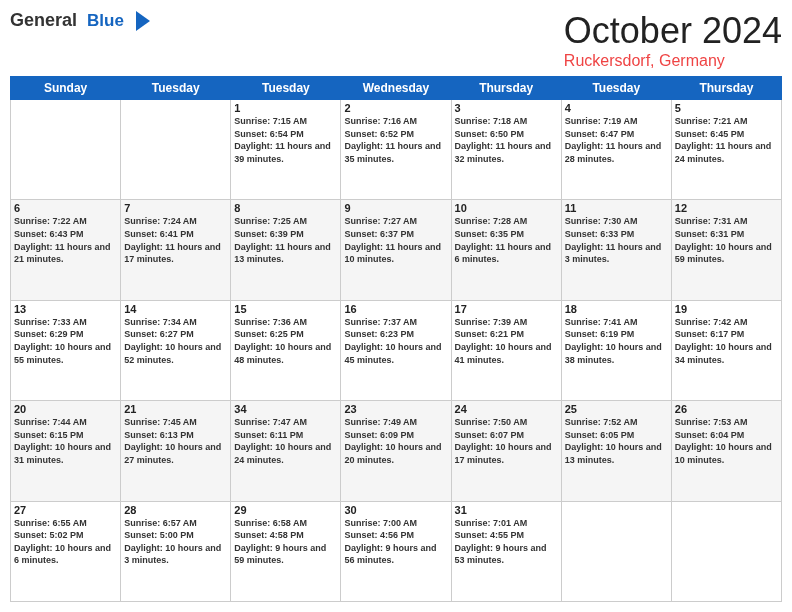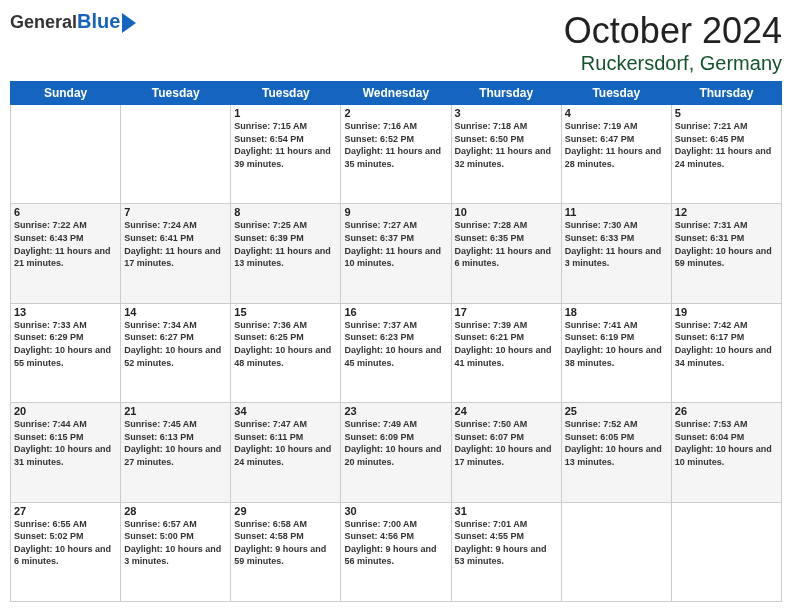--- a/index.html
+++ b/index.html
@@ -23,51 +23,52 @@
       align-items: flex-start;
       margin-bottom: 6px;
     }
     .logo {
       display: flex;
       flex-direction: column;
       align-items: flex-start;
     }
     .logo-text {
       display: flex;
-      align-items: flex-end;
+      align-items: center;
+      gap: 10px;
     }
     .logo-general {
       font-size: 18px;
       font-weight: bold;
       color: #333;
     }
     .logo-blue {
-      font-size: 20px;
+      font-size: 17px;
       font-weight: bold;
       color: #1565c0;
     }
     .logo-arrow {
       width: 0;
       height: 0;
       border-left: 14px solid #1565c0;
       border-top: 10px solid transparent;
       border-bottom: 10px solid transparent;
       margin-left: 2px;
     }
     .title-block {
-      text-align: right;
+      text-align: left;
     }
     .title-month {
       font-size: 36px;
       color: #222;
       font-weight: normal;
     }
     .title-location {
-      font-size: 20px;
-      color: #14532d;
+      font-size: 16px;
+      color: #ef4444;
     }
     .calendar {
       flex: 1;
       border: 1px solid #ccc;
       border-collapse: collapse;
       width: 100%;
       table-layout: fixed;
     }
     .calendar th {
       background-color: #1565c0;

